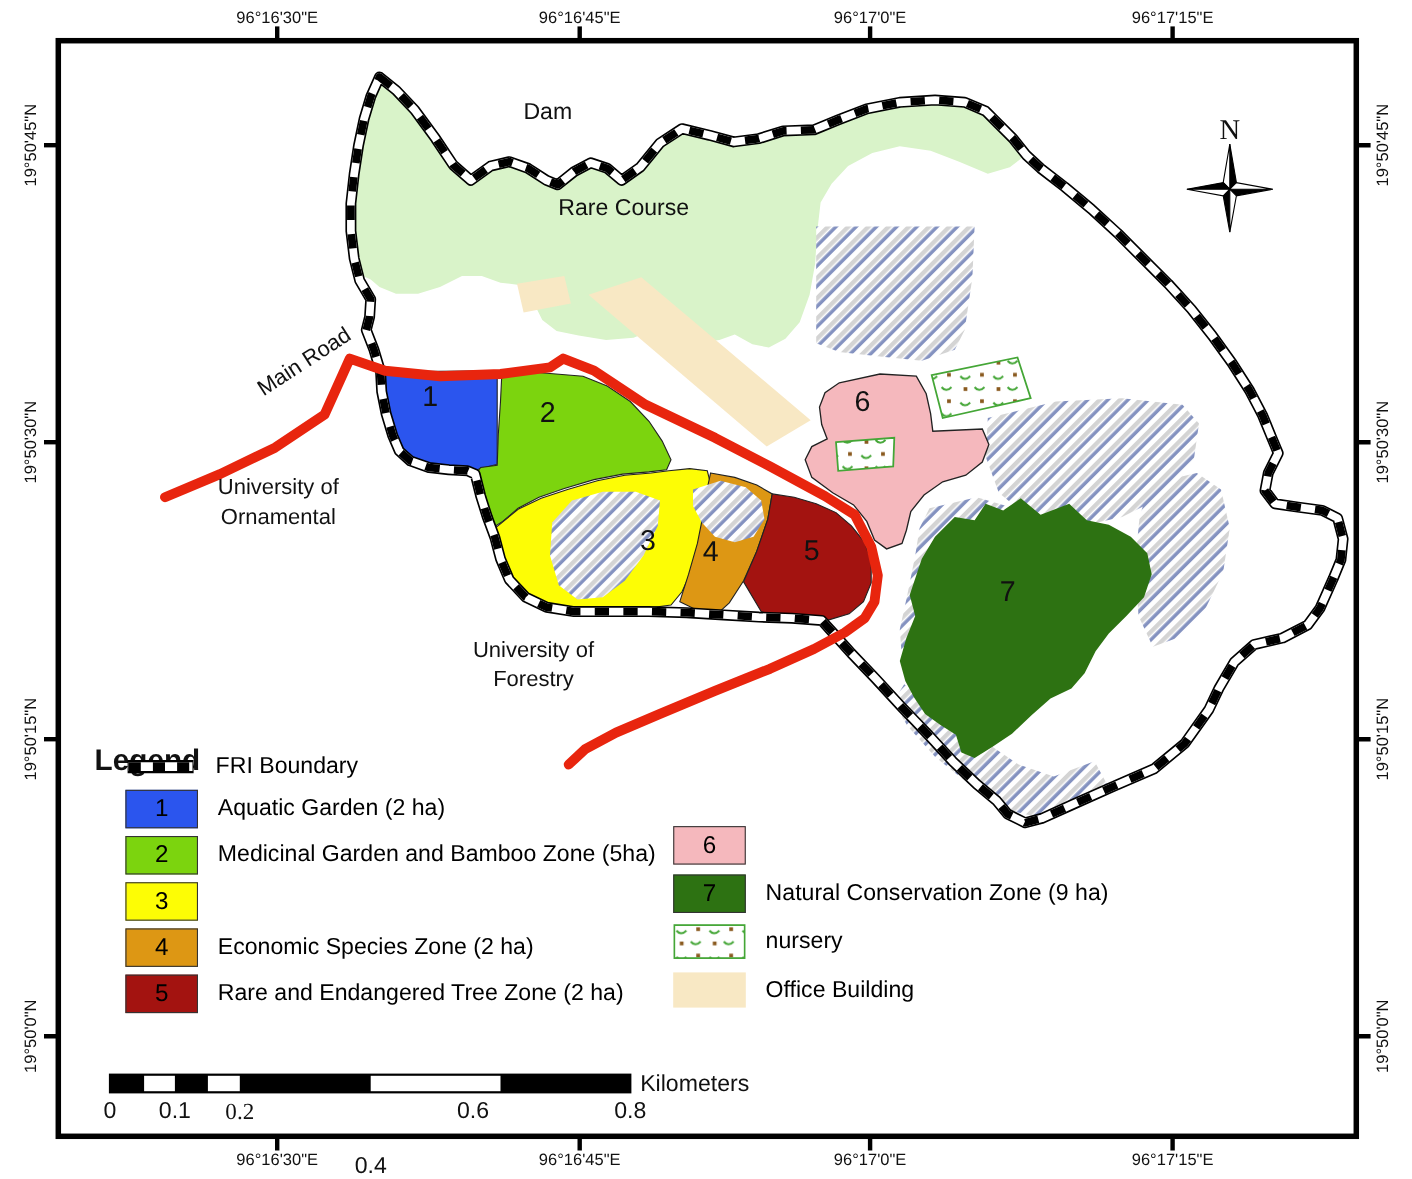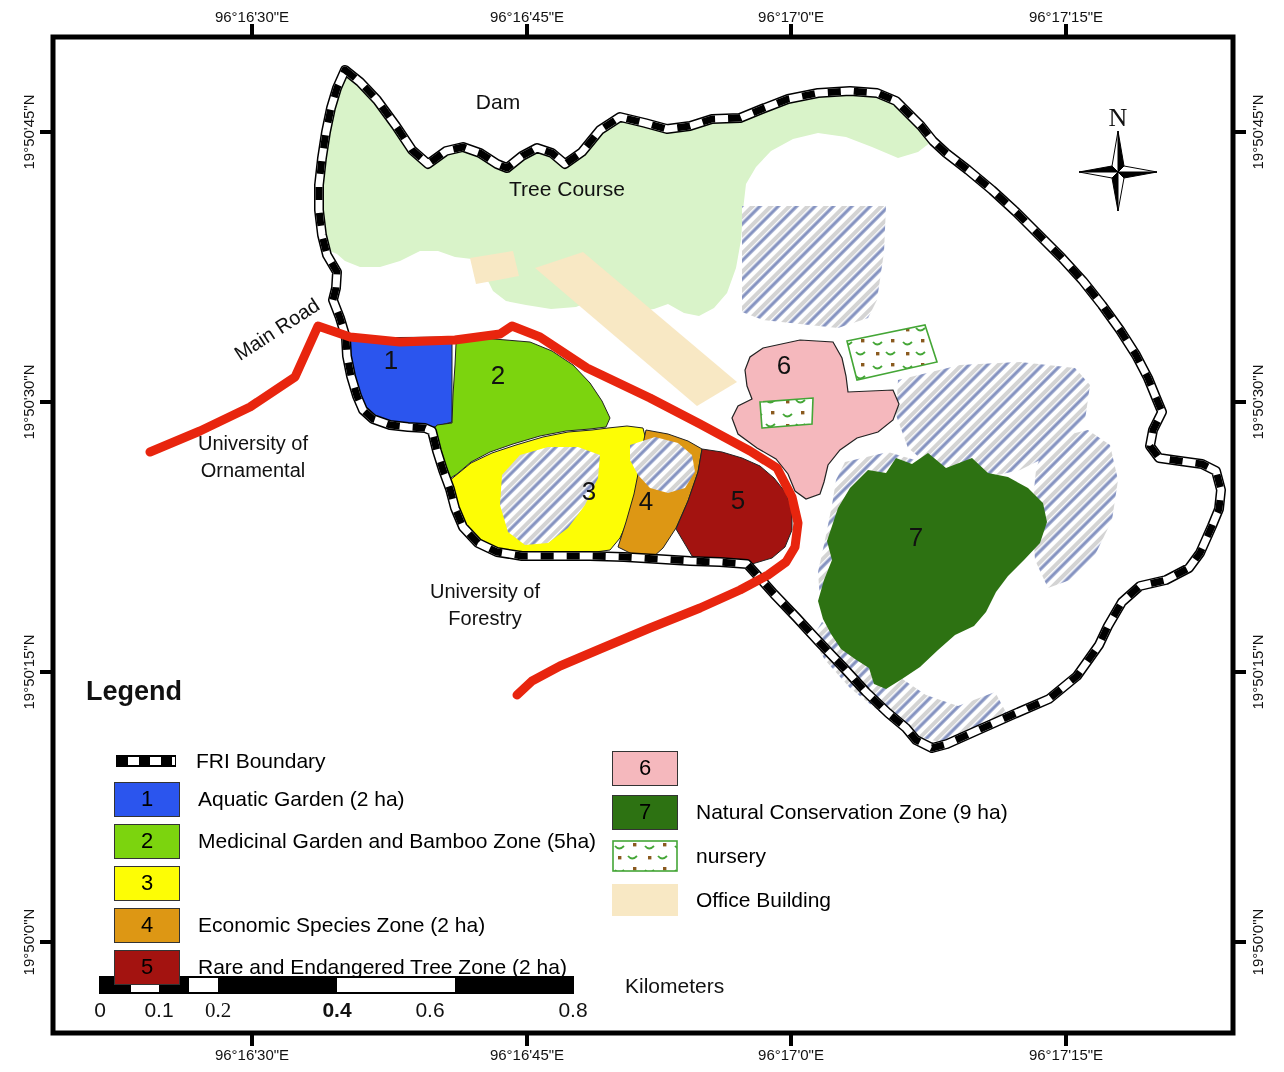--- a/index.html
+++ b/index.html
@@ -131,21 +131,21 @@
   <div class="lbl axis-lbl-v" style="left:-17px;top:394px;">19°50'30"N</div>
   <div class="lbl axis-lbl-v" style="left:-17px;top:664px;">19°50'15"N</div>
   <div class="lbl axis-lbl-v" style="left:-17px;top:934px;">19°50'0"N</div>
 
   <div class="lbl axis-lbl-v" style="left:1212px;top:124px;">19°50'45"N</div>
   <div class="lbl axis-lbl-v" style="left:1212px;top:394px;">19°50'30"N</div>
   <div class="lbl axis-lbl-v" style="left:1212px;top:664px;">19°50'15"N</div>
   <div class="lbl axis-lbl-v" style="left:1212px;top:934px;">19°50'0"N</div>
 
   <div class="lbl place-lbl" style="left:448px;top:90px;width:100px;">Dam</div>
-  <div class="lbl place-lbl" style="left:467px;top:177px;width:200px;">Tree Course</div>
+  <div class="lbl place-lbl" style="left:467px;top:177px;width:200px;">Rare Course</div>
   <div class="lbl place-lbl" style="left:222px;top:318px;width:110px;font-size:20px;transform:rotate(-33deg);">Main Road</div>
   <div class="lbl place-lbl" style="left:153px;top:430px;width:200px;font-size:20px;line-height:27px;">
     <div>University of</div>
     <div>Ornamental</div>
   </div>
   <div class="lbl place-lbl" style="left:385px;top:578px;width:200px;font-size:20px;line-height:27px;">
     <div>University of</div>
     <div>Forestry</div>
   </div>
   <div class="lbl north-lbl" style="left:1098px;top:103px;">N</div>
@@ -153,21 +153,21 @@
   <div class="lbl zone-num" style="left:371px;top:345px;">1</div>
   <div class="lbl zone-num" style="left:478px;top:360px;">2</div>
   <div class="lbl zone-num" style="left:569px;top:476px;">3</div>
   <div class="lbl zone-num" style="left:626px;top:486px;">4</div>
   <div class="lbl zone-num" style="left:718px;top:485px;">5</div>
   <div class="lbl zone-num" style="left:764px;top:350px;">6</div>
   <div class="lbl zone-num" style="left:896px;top:522px;">7</div>
 
   <div class="lbl legend-title" style="left:86px;top:676px;">Legend</div>
 
-  <div class="legend-col" style="left:90px;top:744px;padding-left:24px;">
+  <div class="legend-col" style="left:90px;top:680px;padding-left:24px;">
     <div class="legend-row" style="height:34px;">
       <svg width="64" height="14">
         <line x1="2" y1="7" x2="62" y2="7" stroke="#000" stroke-width="12"></line>
         <line x1="3" y1="7" x2="61" y2="7" stroke="#fff" stroke-width="8"></line>
         <line x1="3" y1="7" x2="61" y2="7" stroke="#000" stroke-width="8" stroke-dasharray="11 11"></line>
       </svg>
       <span class="legend-label">FRI Boundary</span>
     </div>
     <div class="legend-row" style="height:42px;">
       <div class="legend-swatch-box" style="background:#2b55ee;">
@@ -220,18 +220,18 @@
     </div>
     <div class="legend-row" style="height:44px;">
       <div style="width:66px;height:32px;background:#f8e8c4;"></div>
       <span class="legend-label">Office Building</span>
     </div>
   </div>
 
   <div class="lbl scale-num" style="left:70px;top:998px;">0</div>
   <div class="lbl scale-num" style="left:129px;top:998px;">0.1</div>
   <div class="lbl scale-num" style="left:188px;top:998px;font-family:Liberation Serif, serif;">0.2</div>
-  <div class="lbl scale-num" style="left:307px;top:998px;font-weight:bold;">0.4</div>
+  <div class="lbl scale-num" style="left:307px;top:1048px;">0.4</div>
   <div class="lbl scale-num" style="left:400px;top:998px;">0.6</div>
   <div class="lbl scale-num" style="left:543px;top:998px;">0.8</div>
-  <div class="lbl kilometers" style="left:582px;top:974px;margin-left:43px;">Kilometers</div>
+  <div class="lbl kilometers" style="left:582px;top:974px;">Kilometers</div>
 
 </div>
 
 </body></html>

